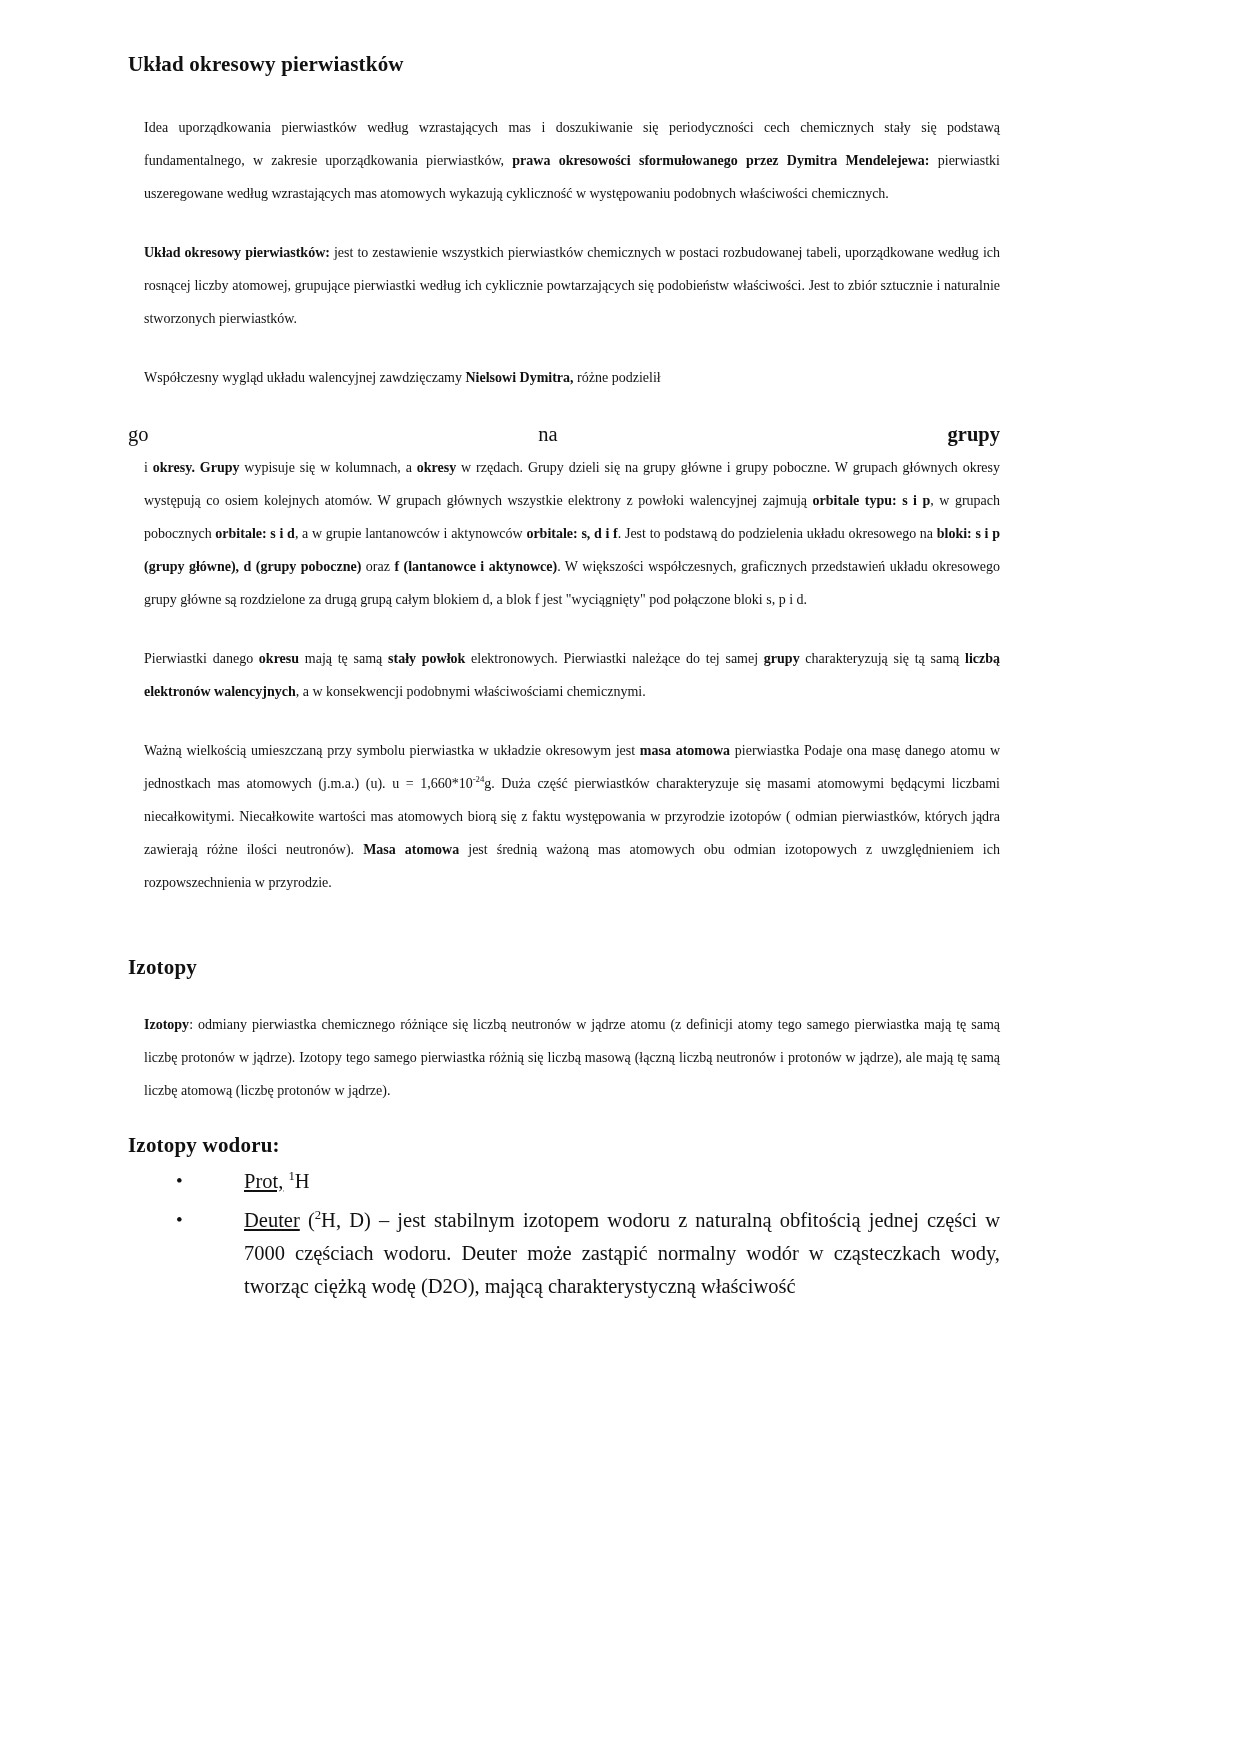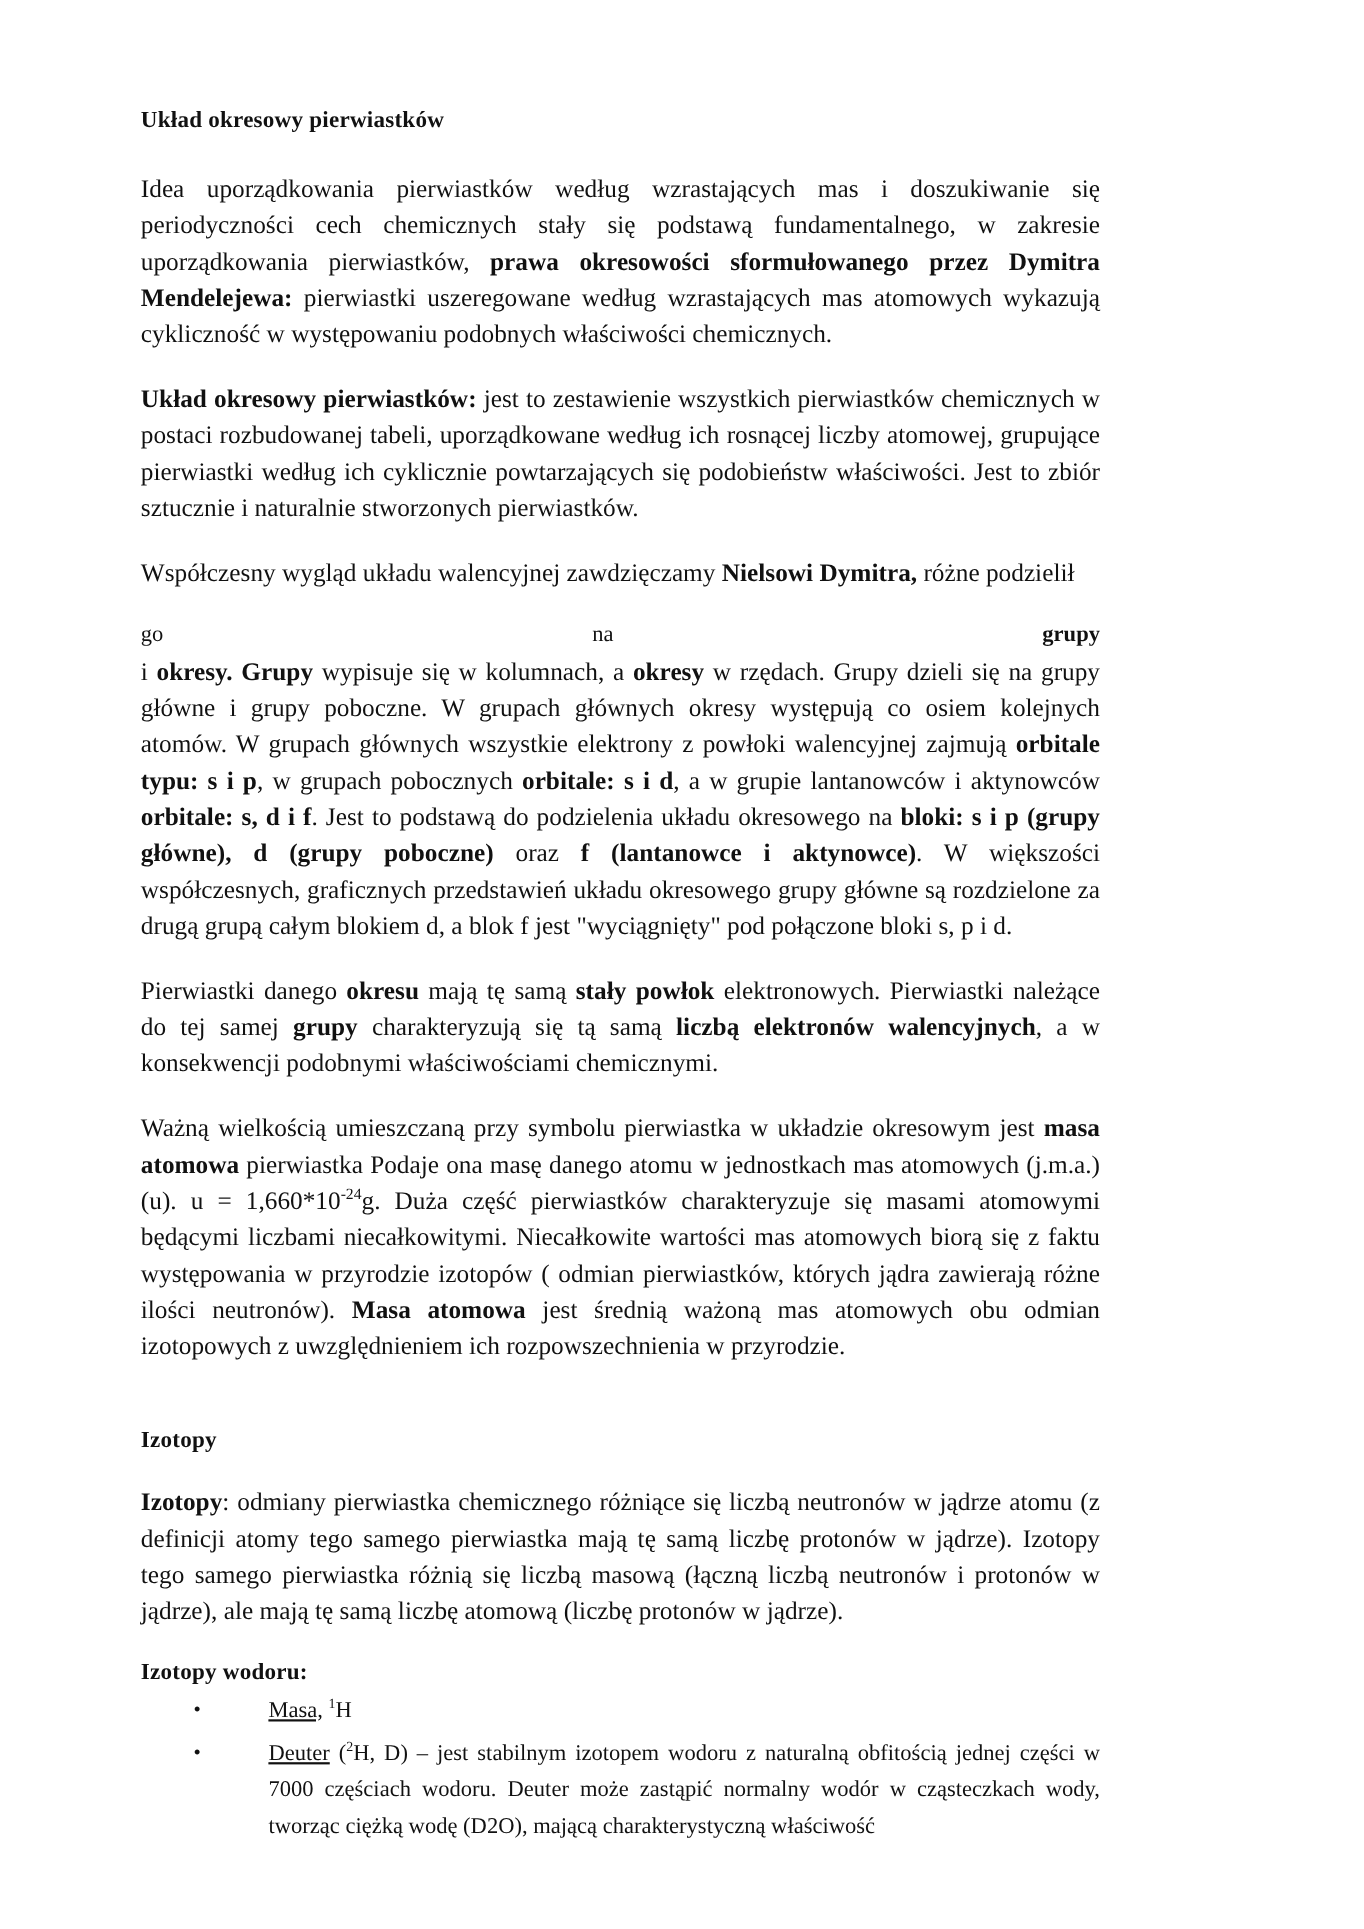--- a/index.html
+++ b/index.html
@@ -13,45 +13,45 @@
     font-family: "Liberation Serif", "DejaVu Serif", serif;
     color: #111111;
     -webkit-font-smoothing: none;
   }
   .page {
     position: relative;
     width: 1240px;
     height: 1754px;
     background: #fff;
     box-sizing: border-box;
-    padding: 96px 240px 0 128px;
+    padding: 52px 240px 0 128px;
   }
   .content {
     width: 872px;
   }
   h1.doc-title {
     font-size: 21px;
     font-weight: bold;
     margin: 0 0 34px 0;
     letter-spacing: 0.2px;
     line-height: 1.2;
   }
   h2.section-title {
     font-size: 21px;
     font-weight: bold;
     margin: 0 0 28px 0;
     letter-spacing: 0.2px;
     line-height: 1.2;
   }
   p.para {
-    font-size: 23px;
+    font-size: 14px;
     line-height: 33px;
     text-align: justify;
     text-justify: inter-word;
-    margin: 0 0 26px 0;
+    margin: 0 0 26px 16px;
   }
   p.para.tight { margin-bottom: 24px; }
   b, strong { font-weight: bold; }
   .u { text-decoration: underline; }
   sup {
     font-size: 0.62em;
     vertical-align: super;
     line-height: 0;
   }
   
@@ -113,18 +113,18 @@
 
     <div class="spacer-lg"></div>
 
     <h2 class="section-title">Izotopy</h2>
 
     <p class="para"><b>Izotopy</b><span>: odmiany pierwiastka chemicznego różniące się liczbą neutronów w jądrze atomu (z definicji atomy tego samego pierwiastka mają tę samą liczbę protonów w jądrze). Izotopy tego samego pierwiastka różnią się liczbą masową (łączną liczbą neutronów i protonów w jądrze), ale mają tę samą liczbę atomową (liczbę protonów w jądrze).</span></p>
 
     <h2 class="section-title" style="margin-bottom:6px;">Izotopy wodoru:</h2>
 
     <ul class="bullets">
-      <li><span class="u">Masa,</span> <sup>1</sup><span>H</span><span></span></li>
+      <li><span class="u">Prot,</span> <sup>1</sup><span>H</span><span></span></li>
       <li><span class="u">Deuter</span><span> (</span><sup>2</sup><span>H, D)</span><span> – jest stabilnym izotopem wodoru z naturalną obfitością jednej części w 7000 częściach wodoru. Deuter może zastąpić normalny wodór w cząsteczkach wody, tworząc ciężką wodę (D2O), mającą charakterystyczną właściwość</span></li>
     </ul>
 
   </div>
 </div>
 
 </body></html>

